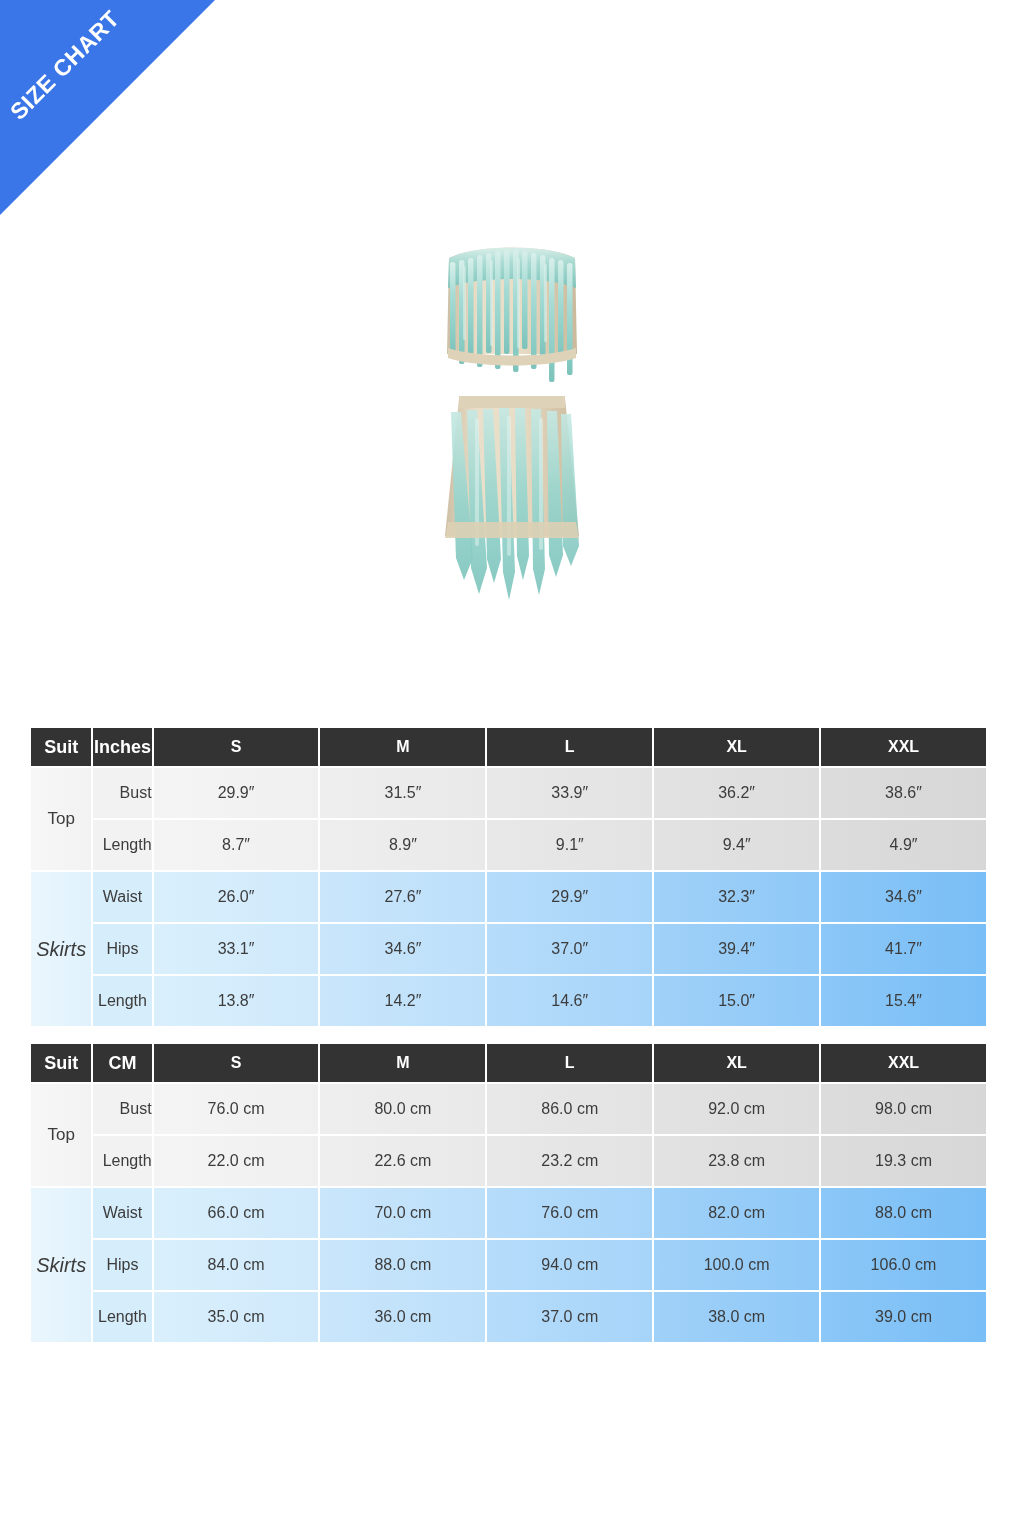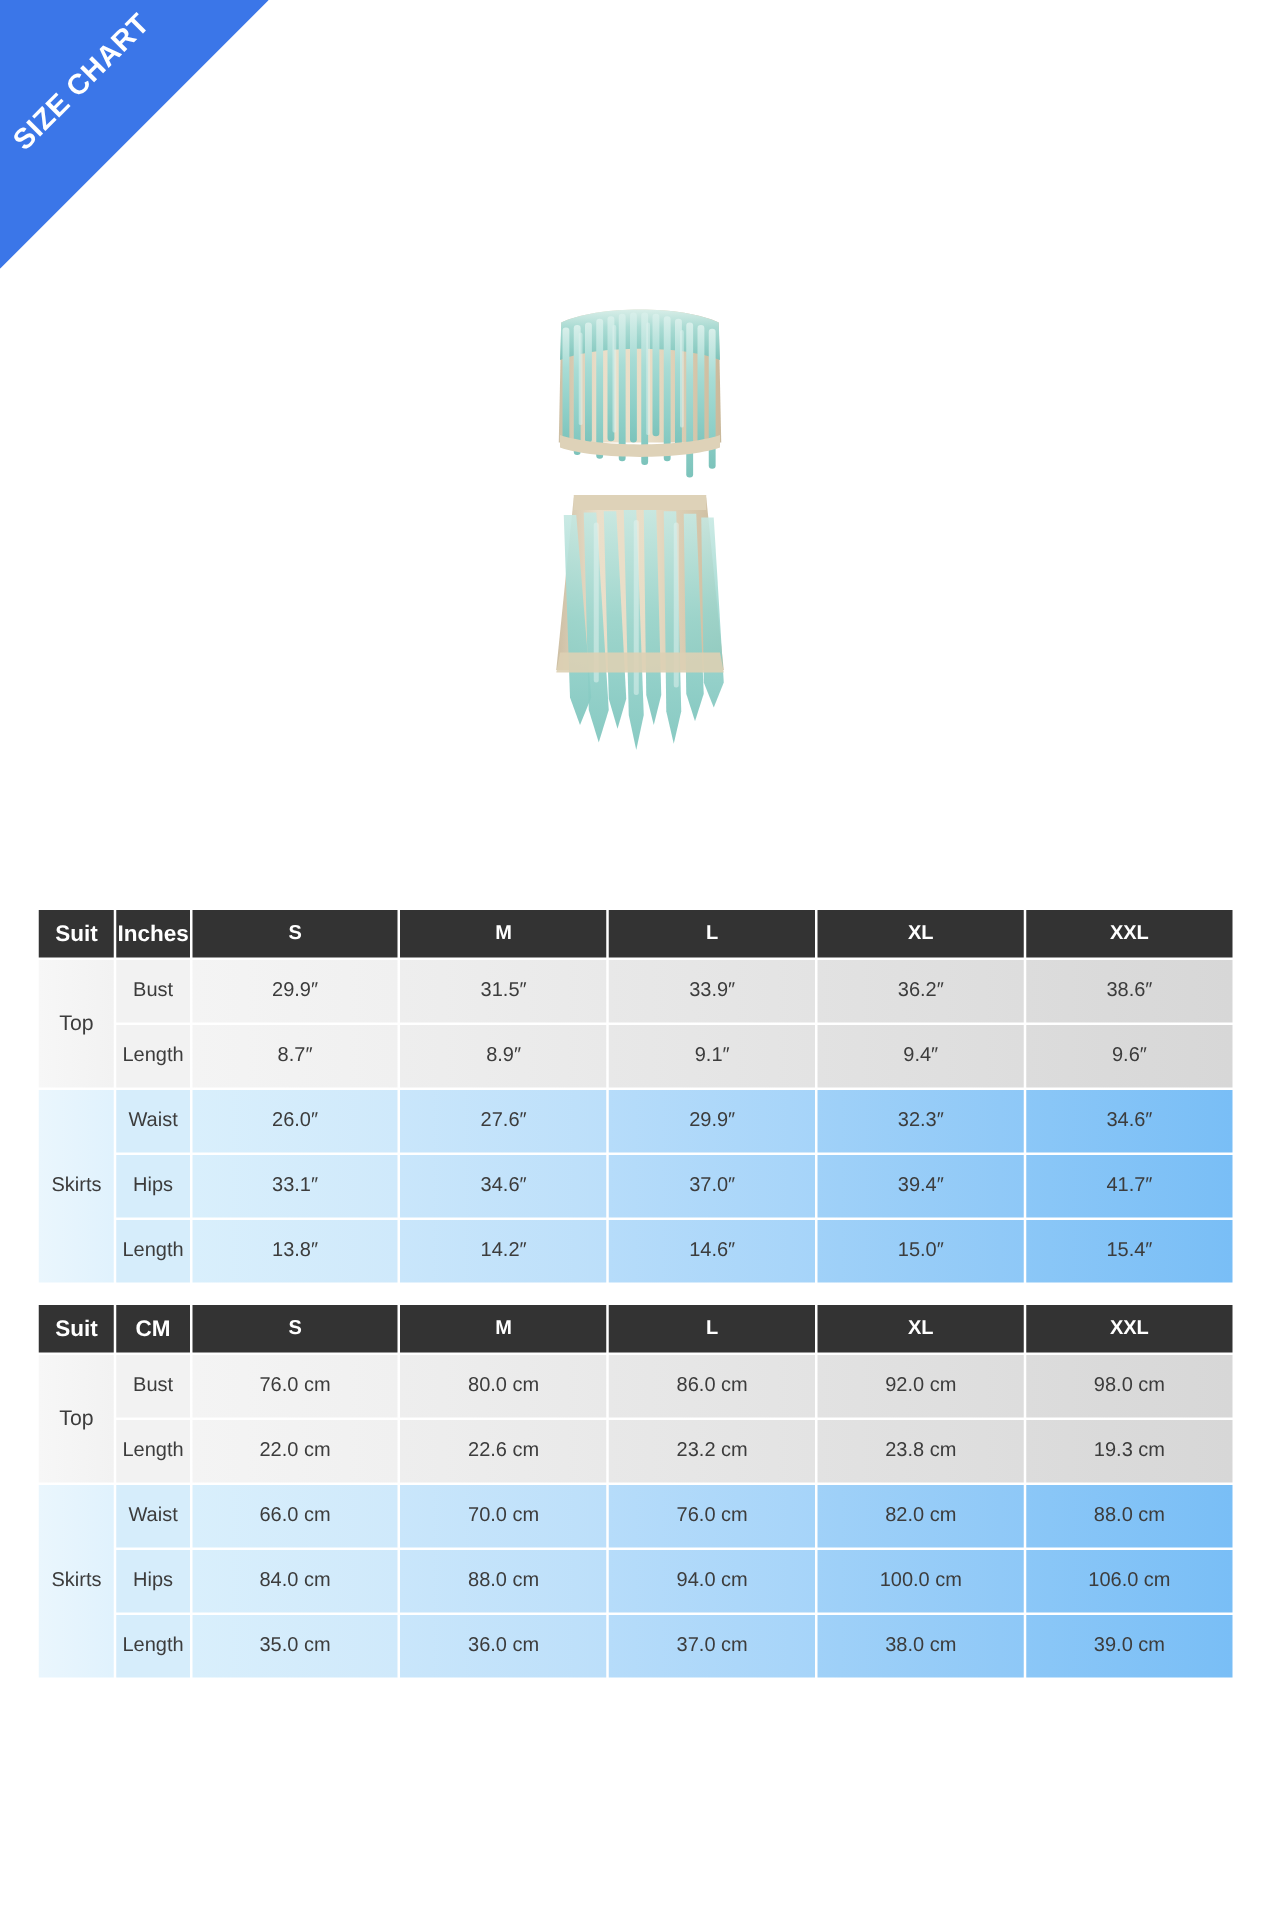--- a/index.html
+++ b/index.html
@@ -118,23 +118,24 @@
 
   .sizetable tbody td { height: 50px; }
 
   
   td.group-top {
     background: linear-gradient(to right, #f7f7f7, #f2f2f2);
     font-size: 17px;
   }
   td.group-skirt {
     background: linear-gradient(to right, #eaf6fd, #e0f2fd);
-    font-size: 16px;
-  }
-  td.t-label { background: #f2f2f2; }
+    font-size: 20px;
+    font-style: italic;
+  }
+  td.t-label { background: #f2f2f2; text-align: right; }
   td.t-s  { background: linear-gradient(to right,#f4f4f4,#f0f0f0); }
   td.t-m  { background: linear-gradient(to right,#eeeeee,#e9e9e9); }
   td.t-l  { background: linear-gradient(to right,#e8e8e8,#e3e3e3); }
   td.t-xl { background: linear-gradient(to right,#e2e2e2,#dddddd); }
   td.t-xxl{ background: linear-gradient(to right,#dcdcdc,#d7d7d7); }
 
   
   td.s-label { background: #d6edfb; }
   td.s-s  { background: linear-gradient(to right,#d9effc,#cfe9fb); }
   td.s-m  { background: linear-gradient(to right,#c9e6fb,#bcdffa); }
@@ -272,21 +273,21 @@
         <td class="t-l">33.9″</td>
         <td class="t-xl">36.2″</td>
         <td class="t-xxl">38.6″</td>
       </tr>
       <tr>
         <td class="t-label">Length</td>
         <td class="t-s">8.7″</td>
         <td class="t-m">8.9″</td>
         <td class="t-l">9.1″</td>
         <td class="t-xl">9.4″</td>
-        <td class="t-xxl">9.6″</td>
+        <td class="t-xxl">4.9″</td>
       </tr>
       <tr>
         <td class="group-skirt" rowspan="3">Skirts</td>
         <td class="s-label">Waist</td>
         <td class="s-s">26.0″</td>
         <td class="s-m">27.6″</td>
         <td class="s-l">29.9″</td>
         <td class="s-xl">32.3″</td>
         <td class="s-xxl">34.6″</td>
       </tr>

